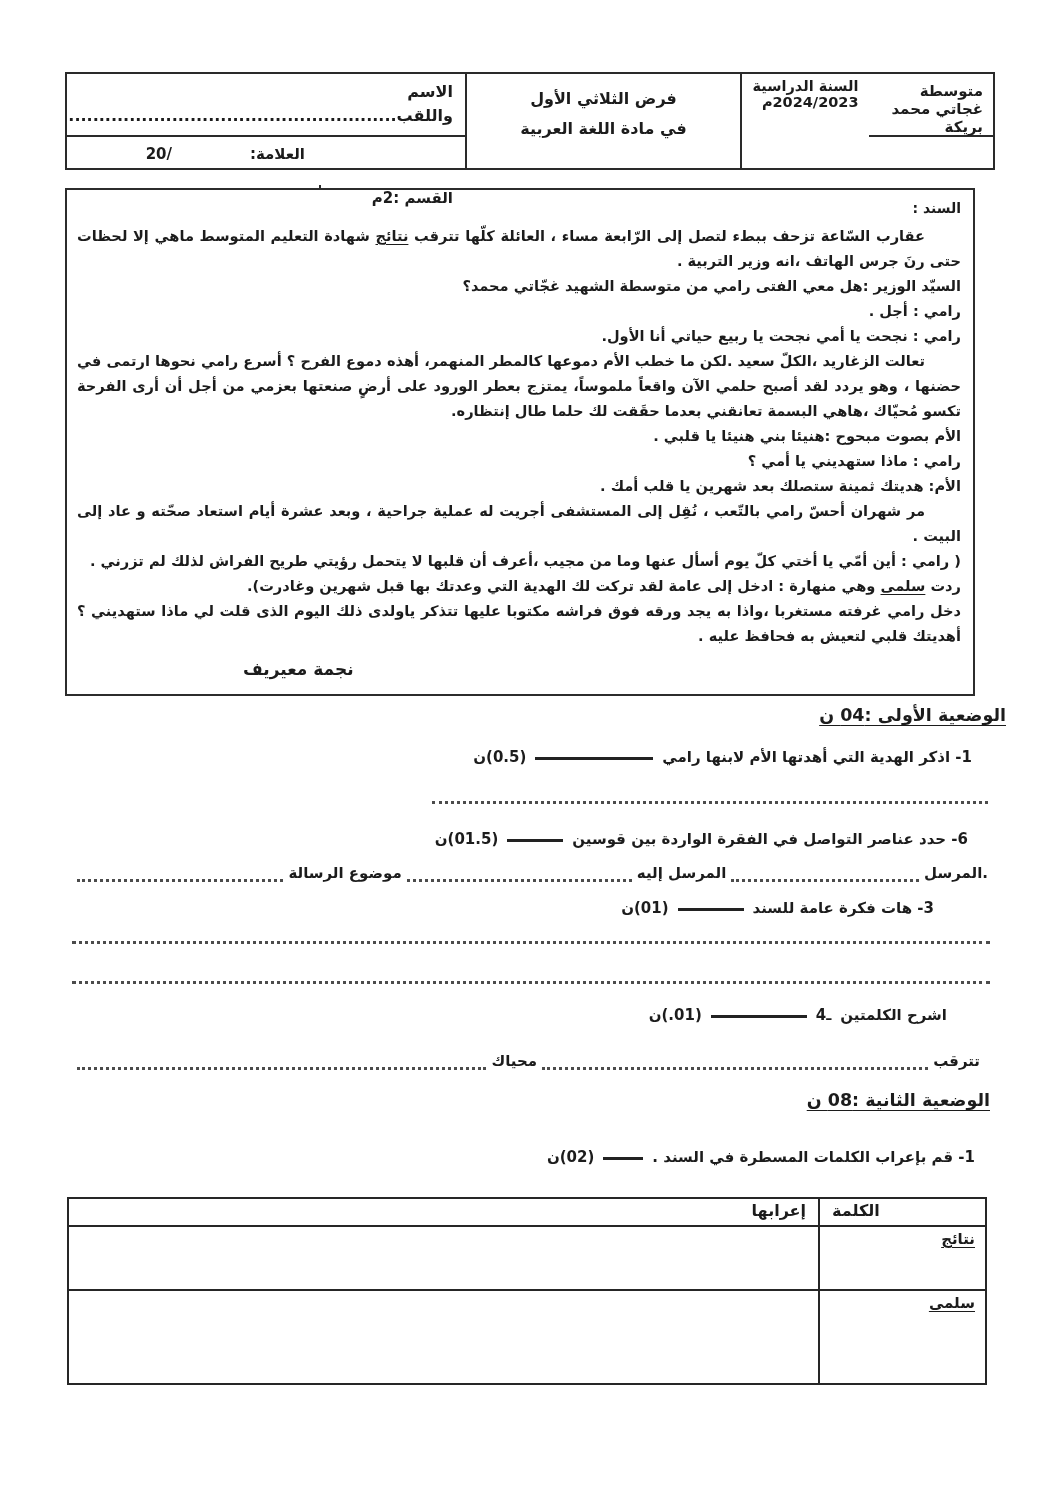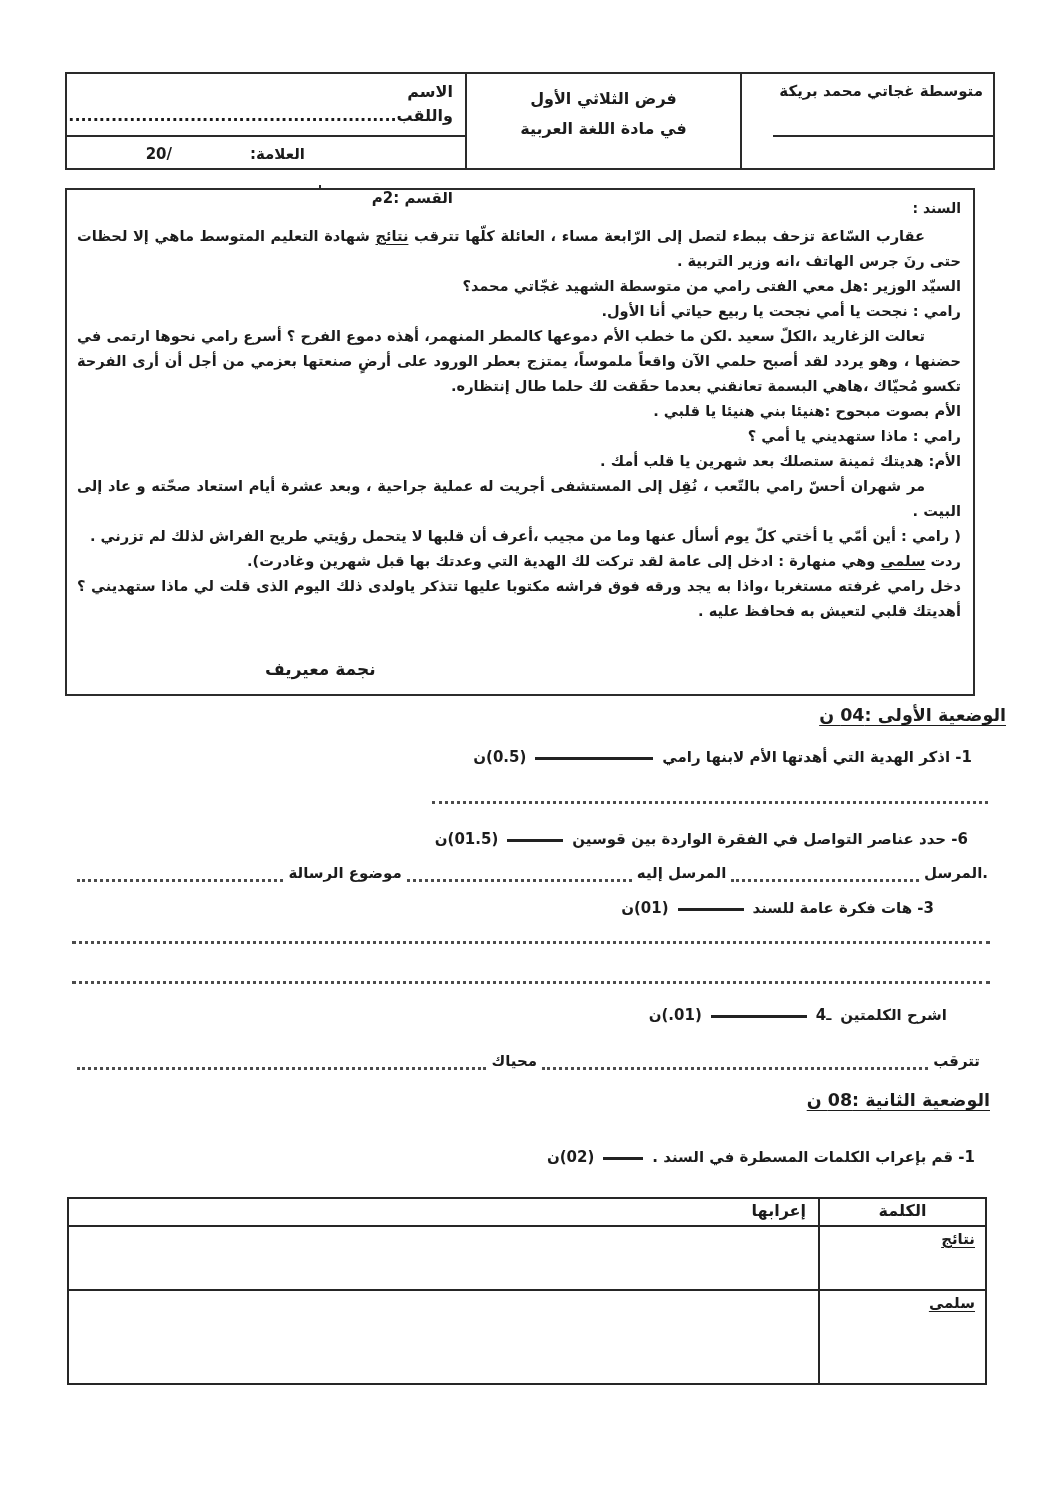--- a/index.html
+++ b/index.html
@@ -31,45 +31,46 @@
   
   .sanad {
     position:absolute; left:65px; top:188px; width:910px; height:508px;
     border:2px solid #2c2c2c; padding:6px 12px 4px 10px;
     font-size:14.6px; line-height:25px; text-align:justify;
   }
   .sanad-title { font-size:14px; text-underline-offset:4px; margin-bottom:2px; }
   .sanad p { margin:0; }
   .ind { text-indent:36px; }
   .ul { text-decoration:underline; text-underline-offset:3px; }
-  .signature { position:absolute; left:198px; bottom:12px; font-size:17px; }
+  .signature { position:absolute; left:176px; bottom:12px; font-size:17px; }
   
   .sec-head { position:absolute; font-size:17.5px; text-decoration:underline; text-underline-offset:4px; }
   .q-row { position:absolute; display:flex; direction:rtl; align-items:center; gap:9px; font-size:15px; white-space:nowrap; }
   .dash { height:2.4px; background:#222; align-self:center; margin-top:3px; }
   .dotline { position:absolute; height:12px; border-bottom:3px dotted #4b4b4b; }
   .fill-row { position:absolute; display:flex; direction:rtl; align-items:flex-end; font-size:15px; white-space:nowrap; }
   .dotfill { border-bottom:3px dotted #4b4b4b; height:6px; margin:0 5px; }
   
   .irab { position:absolute; left:67px; top:1197px; width:920px; border-collapse:collapse; direction:rtl; }
   .irab td { border:2px solid #262626; vertical-align:top; }
   .irab .h { height:28px; font-size:16px; padding:2px 12px; }
-  .irab .h-word { width:167px; text-align:center; }
+  .irab .h-word { width:167px; text-align:left; }
   .irab .h-irab { text-align:right; }
   .irab .w-cell { text-align:right; padding:3px 10px; font-size:15px; }
   .irab .a-cell { }
 </style>
 </head>
 <body>
 
 <div class="page">
 
   <div class="hdr">
     <div class="col-school">
       <div class="cell-school">متوسطة غجاتي محمد بريكة</div>
+      <div class="cell-year">السنة الدراسية 2024/2023م</div>
     </div>
     <div class="col-exam">
       <div>فرض الثلاثي الأول</div>
       <div>في مادة اللغة العربية</div>
     </div>
     <div class="col-name">
       <div class="cell-name">الاسم واللقب..........................................................</div>
       <div class="row-class">
         <div class="cell-class">القسم :2م</div>
         <div class="cell-grade">
@@ -77,20 +78,21 @@
           <span class="grade-val">/20</span>
         </div>
       </div>
     </div>
   </div>
 
   <div class="sanad">
     <div class="sanad-title">السند :</div>
     <p class="ind"><span>عقارب السّاعة تزحف ببطء لتصل إلى الرّابعة مساء ، العائلة كلّها تترقب </span><span class="ul">نتائج</span><span> شهادة التعليم المتوسط  ماهي إلا لحظات حتى رنَ جرس الهاتف ،انه وزير التربية .</span></p>
     <p>السيّد الوزير :هل معي الفتى رامي من متوسطة الشهيد غجّاتي محمد؟</p>
+    <p>رامي : أجل .</p>
     <p>رامي : نجحت يا أمي نجحت يا ربيع حياتي أنا الأول.</p>
     <p class="ind">تعالت الزغاريد ،الكلّ سعيد .لكن ما خطب الأم دموعها كالمطر المنهمر، أهذه دموع الفرح ؟ أسرع رامي نحوها ارتمى في حضنها ، وهو يردد لقد أصبح حلمي الآن واقعاً ملموساً، يمتزج بعطر الورود على أرضٍ صنعتها بعزمي من أجل أن أرى الفرحة تكسو مُحيّاك ،هاهي البسمة تعانقني بعدما حقَقت  لك حلما طال إنتظاره.</p>
     <p>الأم  بصوت مبحوح :هنيئا بني هنيئا يا قلبي .</p>
     <p>رامي :  ماذا ستهديني يا أمي  ؟</p>
     <p>الأم: هديتك ثمينة ستصلك بعد شهرين يا قلب أمك .</p>
     <p class="ind">مر شهران أحسّ رامي بالتّعب ، نُقِل إلى المستشفى أجريت له عملية جراحية ، وبعد عشرة أيام استعاد صحّته و عاد إلى البيت .</p>
     <p>( رامي : أين أمّي يا أختي  كلّ يوم أسأل عنها وما من مجيب ،أعرف أن قلبها لا يتحمل رؤيتي طريح الفراش لذلك لم تزرني .</p>
     <p><span>ردت </span><span class="ul">سلمى</span><span> وهي منهارة : ادخل إلى عامة لقد تركت لك الهدية التي وعدتك بها قبل شهرين  وغادرت).</span></p>
     <p>دخل رامي غرفته مستغربا ،واذا به يجد ورقه فوق فراشه مكتوبا عليها تتذكر ياولدى ذلك اليوم الذى قلت لي ماذا ستهديني ؟ أهديتك قلبي لتعيش به فحافظ عليه .</p>
     <div class="signature">نجمة معيريف</div>

